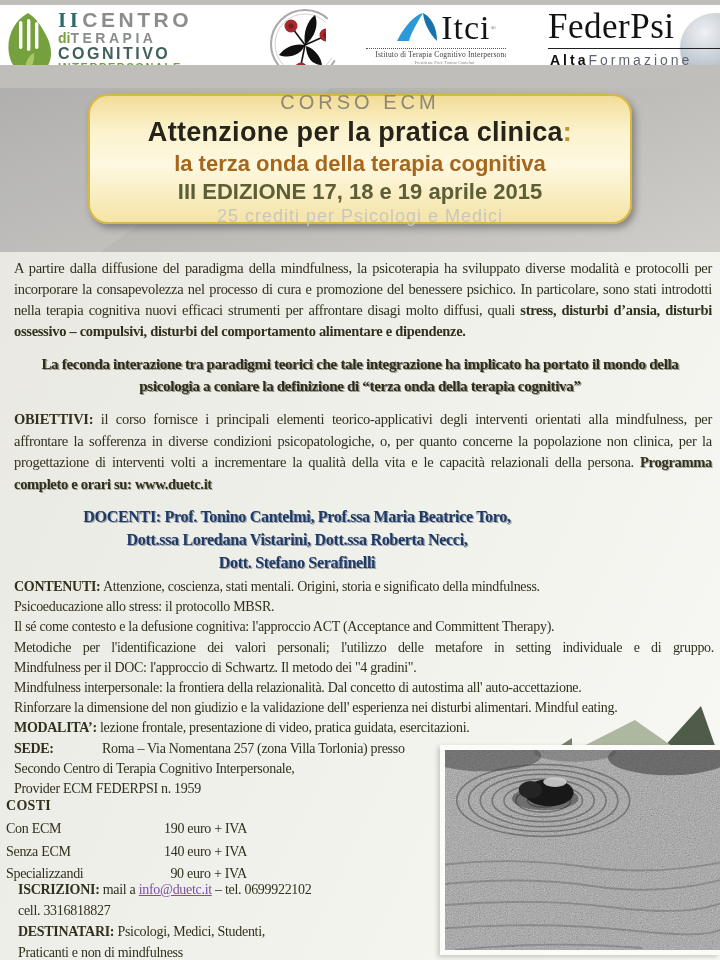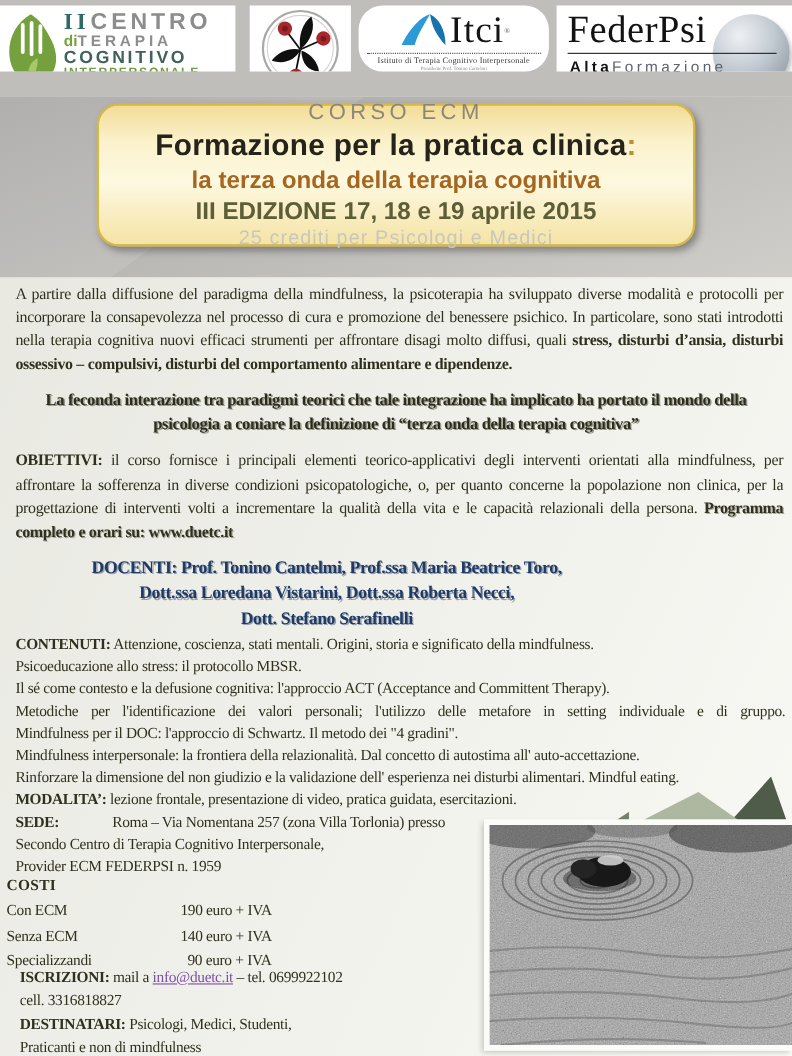--- a/index.html
+++ b/index.html
@@ -1,21 +1,21 @@
 <!DOCTYPE html>
 <html><head>
 <meta charset="utf-8">
 <style>
   html,body{margin:0;padding:0;background:#d9d9d4;}
   #page{position:relative;width:720px;height:960px;margin:0 auto;overflow:hidden;
         background:linear-gradient(115deg,#e7e7e0 0%,#efefe9 45%,#f9f9f5 100%);
         font-family:"Liberation Serif","DejaVu Serif",serif;color:#30301f;}
   
   .hdr{position:absolute;left:0;top:0;width:720px;height:88px;background:#bfbebb;}
-  .card{position:absolute;top:5px;height:60px;background:#ffffff;overflow:hidden;}
+  .card{position:absolute;top:5px;height:60px;background:#ffffff;overflow:hidden;padding-left:32px;}
   .c1{left:0;width:214px;}
   .c2{left:227px;width:92px;}
   .c3{left:326px;width:173px;border-radius:22px;}
   .c4{left:506px;width:214px;}
   .c1 .leaf{position:absolute;left:4px;top:6px;}
   .c1 .txt{position:absolute;left:58px;top:4px;width:152px;font-family:"Liberation Sans",sans-serif;line-height:1.02;}
   .c1 .r1{font-size:21px;color:#8c8c8c;letter-spacing:3.5px;font-weight:600;}
   .c1 .r1 .num{color:#2e6a66;font-family:"Liberation Serif",serif;font-weight:700;margin-right:1px;}
   .c1 .r2{font-size:14px;letter-spacing:3.5px;color:#8c8c8c;font-weight:600;}
   .c1 .r2 .di{color:#74a13e;text-transform:lowercase;letter-spacing:0;}
@@ -149,21 +149,21 @@
       <div class="rule"></div>
       <div class="alta"><b>Alta</b><span>Formazione</span></div>
     </div>
   </div>
 
   <div class="band">
     <div class="sheen"></div>
   </div>
   <div class="gold">
     <div class="kicker">CORSO ECM</div>
-    <div class="gtitle"><span>Formazione per la pratica clinica</span><span class="colon">:</span></div>
+    <div class="gtitle"><span>Attenzione per la pratica clinica</span><span class="colon">:</span></div>
     <div class="gsub">la terza onda della terapia cognitiva</div>
     <div class="gedition">III EDIZIONE 17, 18 e 19 aprile 2015</div>
     <div class="gcredits">25 crediti per Psicologi e Medici</div>
   </div>
 
   <div class="blk intro"><span>A partire dalla diffusione del paradigma della mindfulness, la psicoterapia ha sviluppato diverse modalità e protocolli per incorporare la consapevolezza nel processo di cura e promozione del benessere psichico. In particolare, sono stati introdotti nella terapia cognitiva nuovi efficaci strumenti per affrontare disagi molto diffusi, quali </span><b>stress, disturbi d’ansia, disturbi ossessivo – compulsivi, disturbi del comportamento alimentare e dipendenze.</b></div>
 
   <div class="blk hl">La feconda interazione tra paradigmi teorici che tale integrazione ha implicato ha portato il mondo della psicologia a coniare la definizione di “terza onda della terapia cognitiva”</div>
 
   <div class="blk obj"><span class="lbl">OBIETTIVI:</span><span> il corso fornisce  i principali elementi teorico-applicativi degli interventi orientati alla mindfulness,  per affrontare la sofferenza in diverse condizioni psicopatologiche, o, per quanto concerne la popolazione non clinica, per la progettazione di interventi volti a incrementare la qualità della vita e le capacità relazionali della persona. </span><span class="em">Programma completo e orari su: www.duetc.it</span></div>

